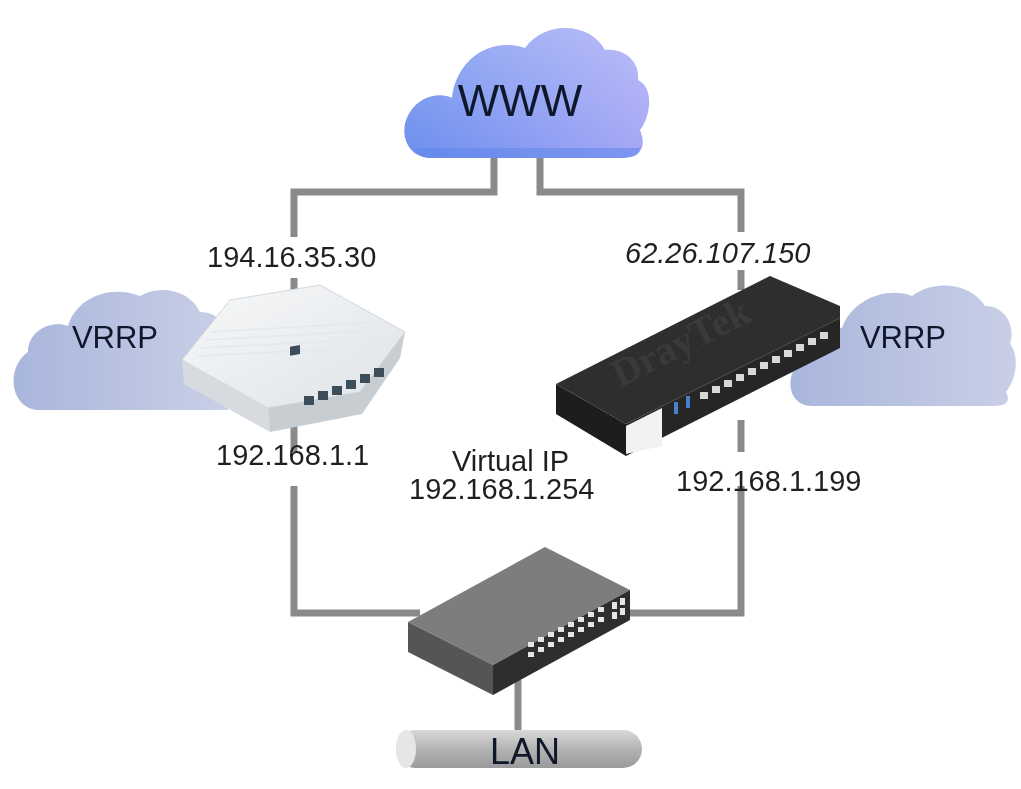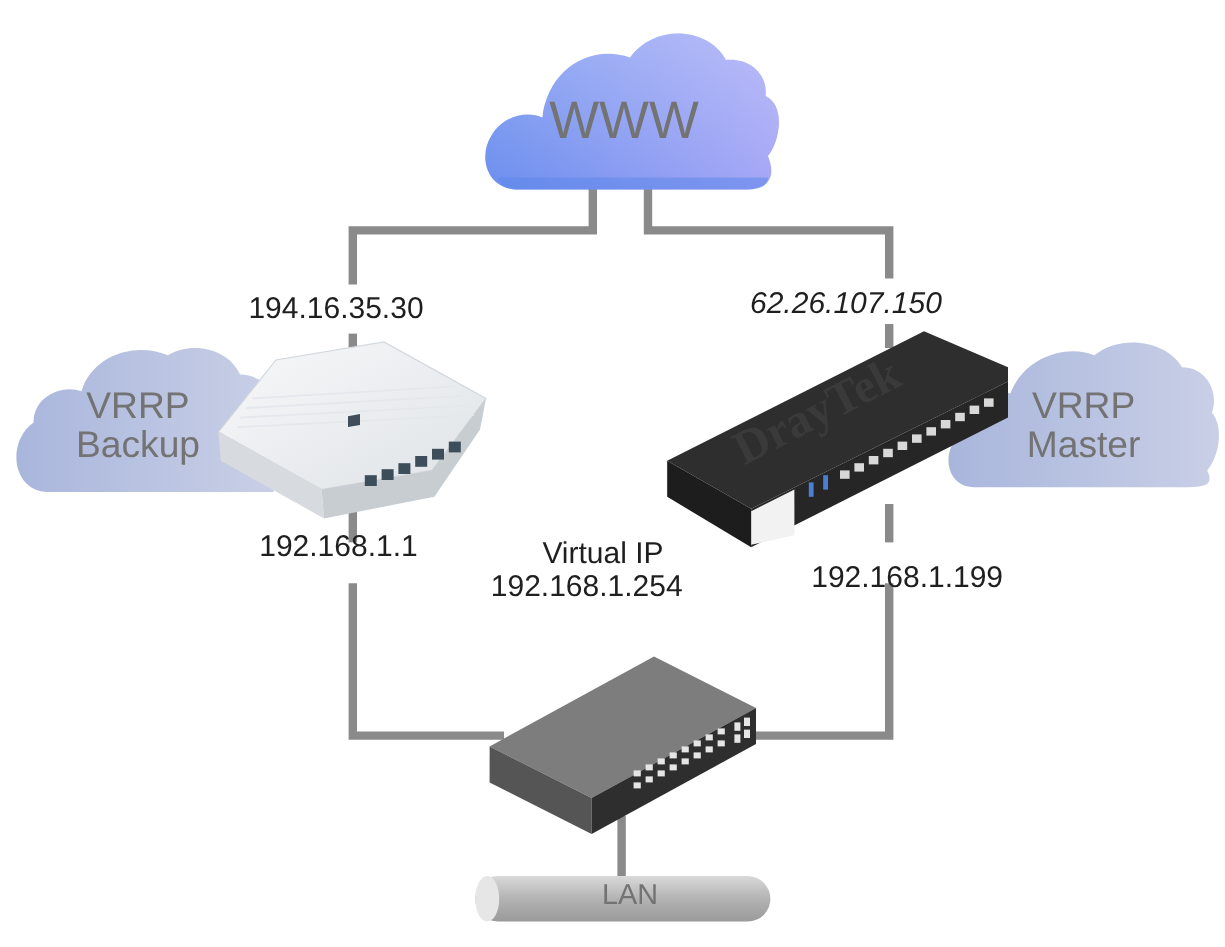--- a/index.html
+++ b/index.html
@@ -1,21 +1,21 @@
 <!DOCTYPE html>
 <html><head>
 <meta charset="utf-8">
 <style>
   html, body { margin: 0; padding: 0; background: #ffffff; }
   body { width: 1021px; height: 789px; position: relative; overflow: hidden;
          font-family: "Liberation Sans", sans-serif; }
   svg { position: absolute; left: 0; top: 0; }
-  .lbl { position: absolute; color: #1f1f1f; font-size: 25px; line-height: 28px;
+  .lbl { position: absolute; color: #1f1f1f; font-size: 29px; line-height: 28px;
          white-space: nowrap; font-family: "Liberation Sans", sans-serif; }
-  .cloud-txt { position: absolute; color: #737373; text-align: center;
+  .cloud-txt { position: absolute; color: #0f172a; text-align: center;
                font-family: "Liberation Sans", sans-serif; line-height: 1.05; }
 </style>
 </head>
 <body>
 
 <svg width="1021" height="789" viewBox="0 0 1021 789">
   <defs>
     <linearGradient id="wwwGrad" x1="0" y1="0" x2="1" y2="0">
       <stop offset="0" stop-color="#6b8eee"></stop>
       <stop offset="1" stop-color="#a6a7f6"></stop>
@@ -140,28 +140,26 @@
   <g>
     <rect x="396" y="730" width="246" height="38" rx="19" fill="url(#busGrad)"></rect>
     <ellipse cx="406" cy="749" rx="10" ry="19" fill="#e6e6e6"></ellipse>
   </g>
 </svg>
 
 <div class="cloud-txt" style="left:440px; top:78px; width:160px; font-size:44px;">WWW</div>
 
 <div class="cloud-txt" style="left:40px; top:322px; width:150px; font-size:31px;">
   <div>VRRP</div>
-  <div>Backup</div>
 </div>
 
 <div class="cloud-txt" style="left:828px; top:322px; width:150px; font-size:31px;">
   <div>VRRP</div>
-  <div>Master</div>
 </div>
 
 <div class="lbl" style="left:207px; top:243px;">194.16.35.30</div>
 <div class="lbl" style="left:625px; top:239px;font-style:italic;">62.26.107.150</div>
 <div class="lbl" style="left:216px; top:441px;">192.168.1.1</div>
 <div class="lbl" style="left:452px; top:447px;">Virtual IP</div>
 <div class="lbl" style="left:409px; top:475px;">192.168.1.254</div>
 <div class="lbl" style="left:676px; top:435px;margin-top:32px;">192.168.1.199</div>
 
-<div class="cloud-txt" style="left:470px; top:733px; width:110px; font-size:24px;">LAN</div>
+<div class="cloud-txt" style="left:470px; top:733px; width:110px; font-size:36px;">LAN</div>
 
 </body></html>

